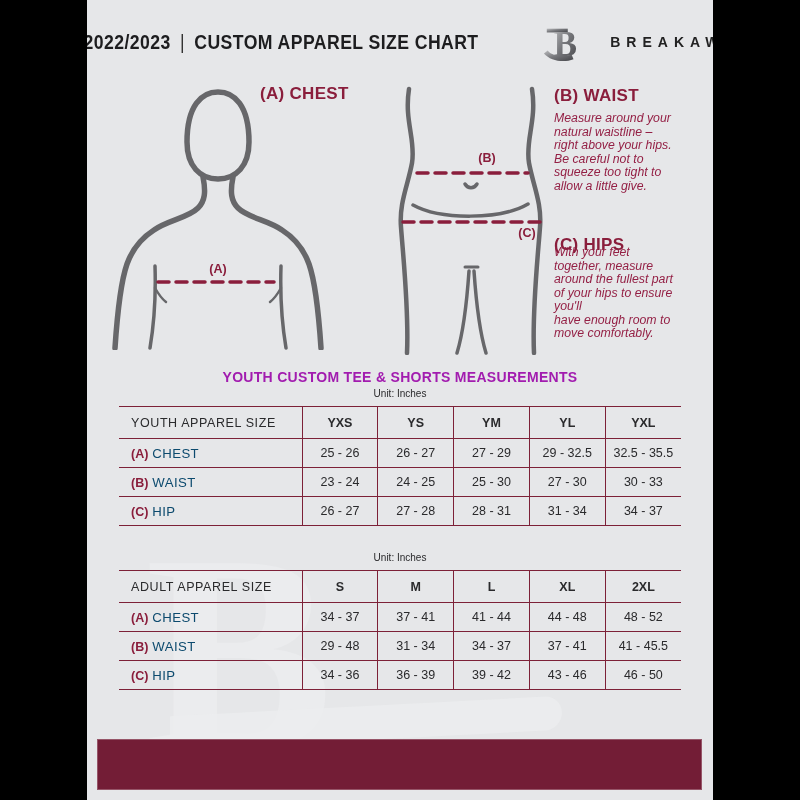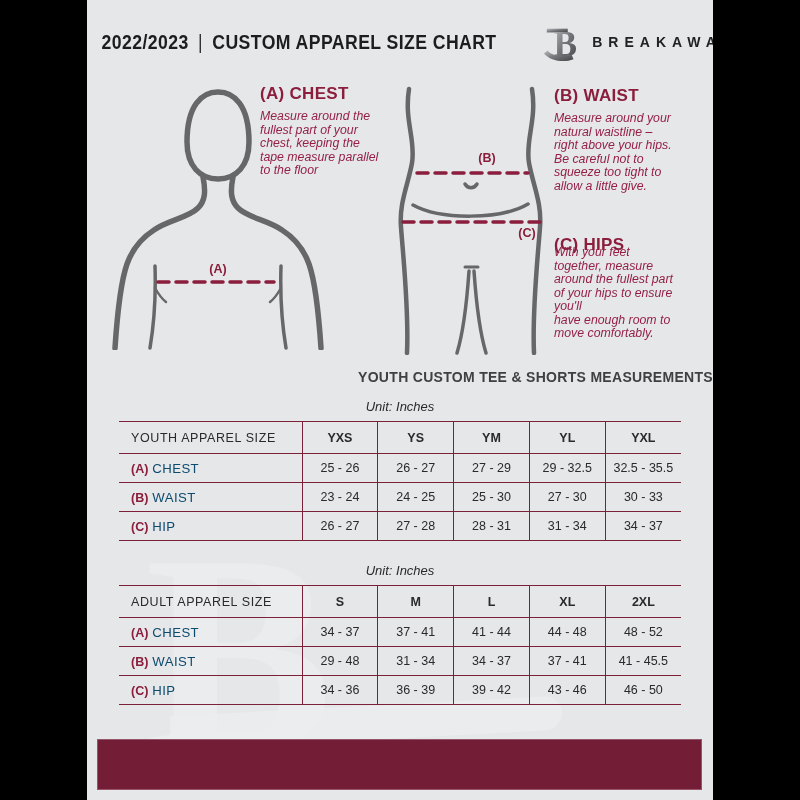--- a/index.html
+++ b/index.html
@@ -30,21 +30,21 @@
     z-index:0;user-select:none;
   }
   .watermark-swoosh{
     position:absolute;left:83px;top:706px;width:392px;height:34px;
     background:#edeef0;opacity:.7;transform:skewY(-3deg);
     border-radius:0 30px 30px 0;z-index:0;
   }
   
   .hdr{
     position:absolute;left:0;right:0;top:20px;height:44px;z-index:1;
-    display:flex;align-items:center;justify-content:center;gap:8px;
+    display:flex;align-items:center;justify-content:center;gap:26px;
   }
   .hdr-title{
     display:flex;gap:9px;align-items:center;
     font-weight:700;font-size:21px;color:var(--ink);
     transform:scaleX(.84);transform-origin:center;
     white-space:nowrap;letter-spacing:.5px;
   }
   .hdr-sep{font-weight:400;color:#333;padding:0 2px;}
   .brand{
     font-weight:700;font-size:14px;letter-spacing:6px;color:#222;
@@ -59,22 +59,22 @@
   .guide-body{
     position:absolute;z-index:1;font-style:italic;font-size:12.3px;
     line-height:1.1;color:#942045;white-space:pre-line;
   }
   .fig-tag{
     position:absolute;z-index:2;font-weight:700;font-size:12.5px;
     color:var(--accent);text-align:center;width:44px;
   }
   
   .section{position:absolute;left:0;right:0;z-index:1;text-align:center;}
-  .tbl-title{font-weight:700;font-size:14px;color:#404040;letter-spacing:.3px;text-align:right;}
-  .tbl-unit{font-style:italic;font-size:13px;color:#2a2a2c;margin-top:14px;}
+  .tbl-title{font-weight:700;font-size:14px;color:#a21caf;letter-spacing:.3px;}
+  .tbl-unit{font-size:10px;color:#2a2a2c;margin-top:3px;}
   table.size-table{
     width:562px;margin:7px auto 0 auto;border-collapse:collapse;
     table-layout:fixed;border-bottom:1.6px solid var(--border);
   }
   table.size-table tr{border-top:1.6px solid var(--border);}
   table.size-table td{
     border-left:1.5px solid var(--border);
     font-size:12.5px;color:#2a2a2c;text-align:center;height:29px;
     padding:0;
   }
@@ -145,25 +145,20 @@
     <path d="M79 186 C81 215 84 245 91 268" stroke-width="3.5"></path>
     <line x1="22" y1="88" x2="133" y2="88" stroke="#8a1e3c" stroke-width="3.5" stroke-dasharray="11 7"></line>
     <line x1="8" y1="137" x2="147" y2="137" stroke="#8a1e3c" stroke-width="3.5" stroke-dasharray="11 7"></line>
   </svg>
 
   <div class="fig-tag" style="left:109px;top:262px;">(A)</div>
   <div class="fig-tag" style="left:380px;top:151px;width:40px;">(B)</div>
   <div class="fig-tag" style="left:420px;top:226px;width:40px;">(C)</div>
 
   <div class="guide-head" style="left:173px;top:84px;">(A) CHEST</div>
-  <div class="guide-body" style="left:173px;top:110px;width:155px;">Measure around the
-fullest part of your
-chest, keeping the
-tape measure parallel
-to the floor</div>
 
   <div class="guide-head" style="left:467px;top:86px;">(B) WAIST</div>
   <div class="guide-body" style="left:467px;top:112px;width:145px;">Measure around your
 natural waistline –
 right above your hips.
 Be careful not to
 squeeze too tight to
 allow a little give.</div>
 
   <div class="guide-head" style="left:467px;top:235px;">(C) HIPS</div>

